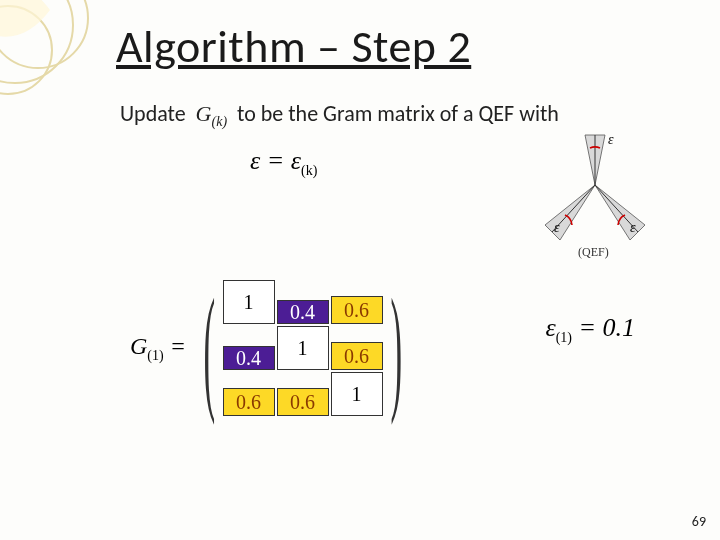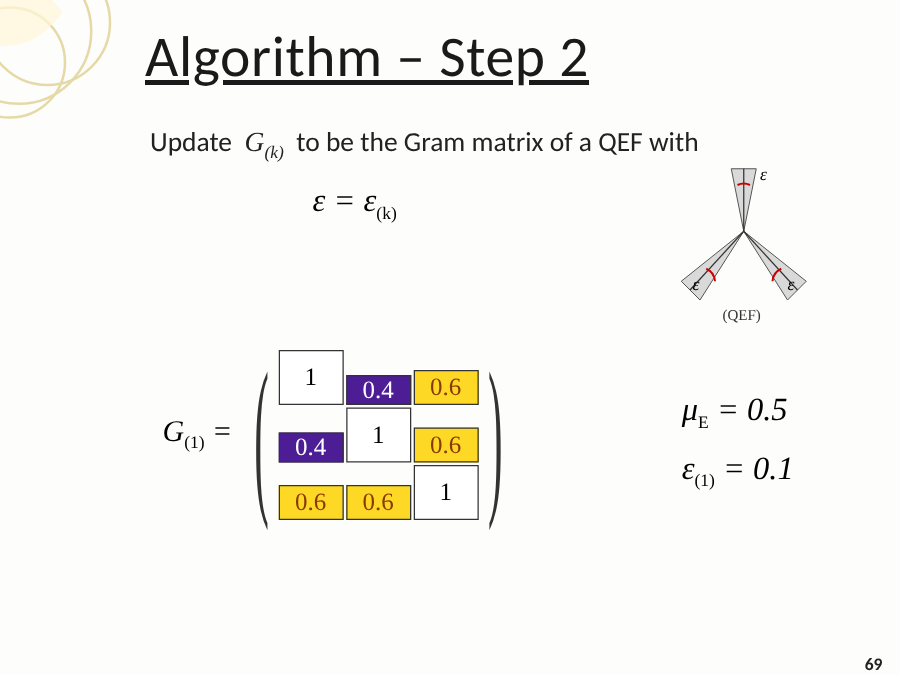--- a/index.html
+++ b/index.html
@@ -115,24 +115,24 @@
     font-family: "Times New Roman", serif;
     font-style: italic;
     font-size: 26px;
     color: #000;
     line-height: 1.8;
   }
   .side-values .sub { font-size: 14px; font-style: normal; vertical-align: sub; }
 
   .page-num {
     position: absolute;
-    bottom: 0;
+    bottom: 10px;
     right: 14px;
     font-size: 14px;
-    font-weight: bold;
+    font-weight: normal;
     color: #222;
     font-family: Calibri, Arial, sans-serif;
   }
 </style>
 </head>
 <body>
 
 <div class="deco">
   <svg viewBox="0 0 160 160">
     <circle cx="55" cy="65" r="58" fill="none" stroke="#e5d9a8" stroke-width="2"></circle>
@@ -198,20 +198,17 @@
     <div class="cell yellow">0.6</div>
     <div class="cell yellow">0.6</div>
     <div class="cell yellow">0.6</div>
     <div class="cell diag">1</div>
   </div>
   <span class="matrix-bracket">)</span>
 </div>
 
 <div class="side-values">
   <div>
-    <span>μ</span><span class="sub">E</span><span> = 0.5</span>
-  </div>
-  <div>
     <span>ε</span><span class="sub">(1)</span><span> = 0.1</span>
   </div>
 </div>
 
 <div class="page-num">69</div>
 
 </body></html>

